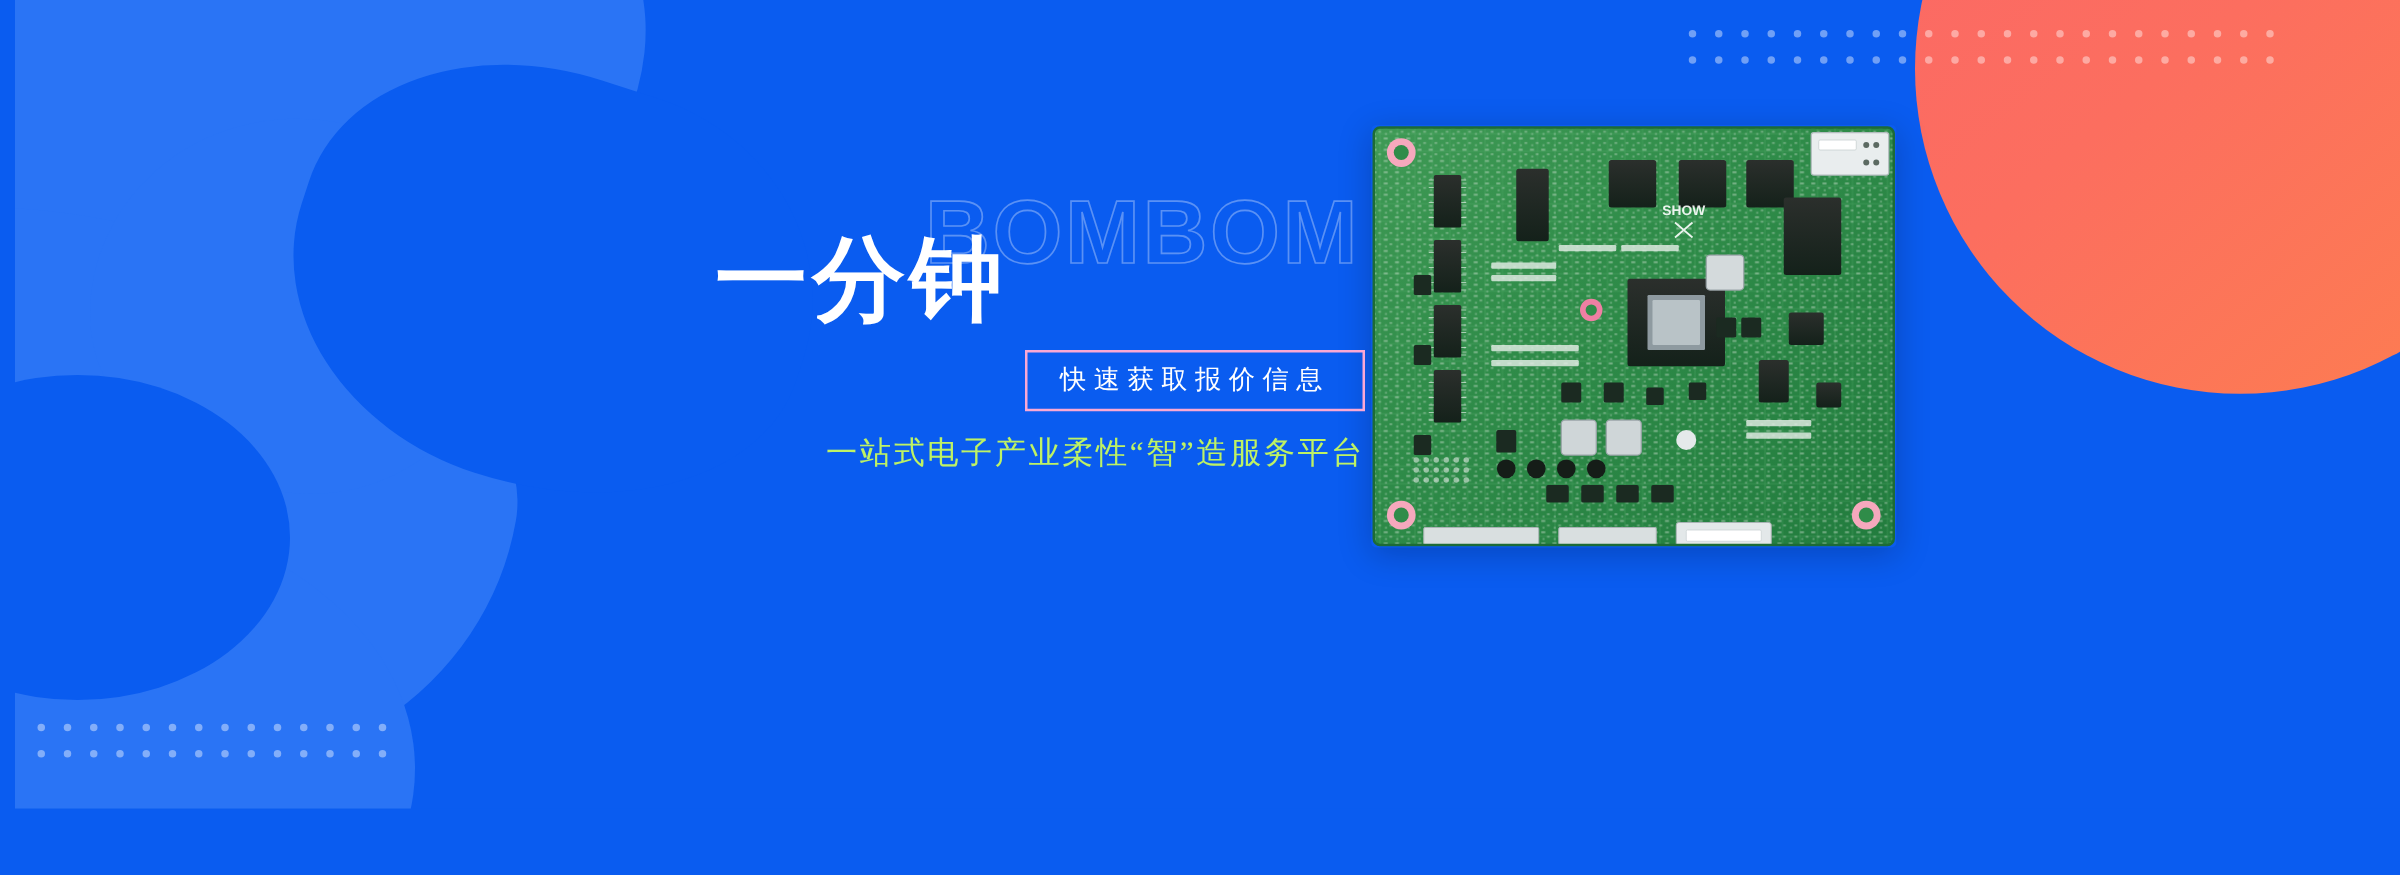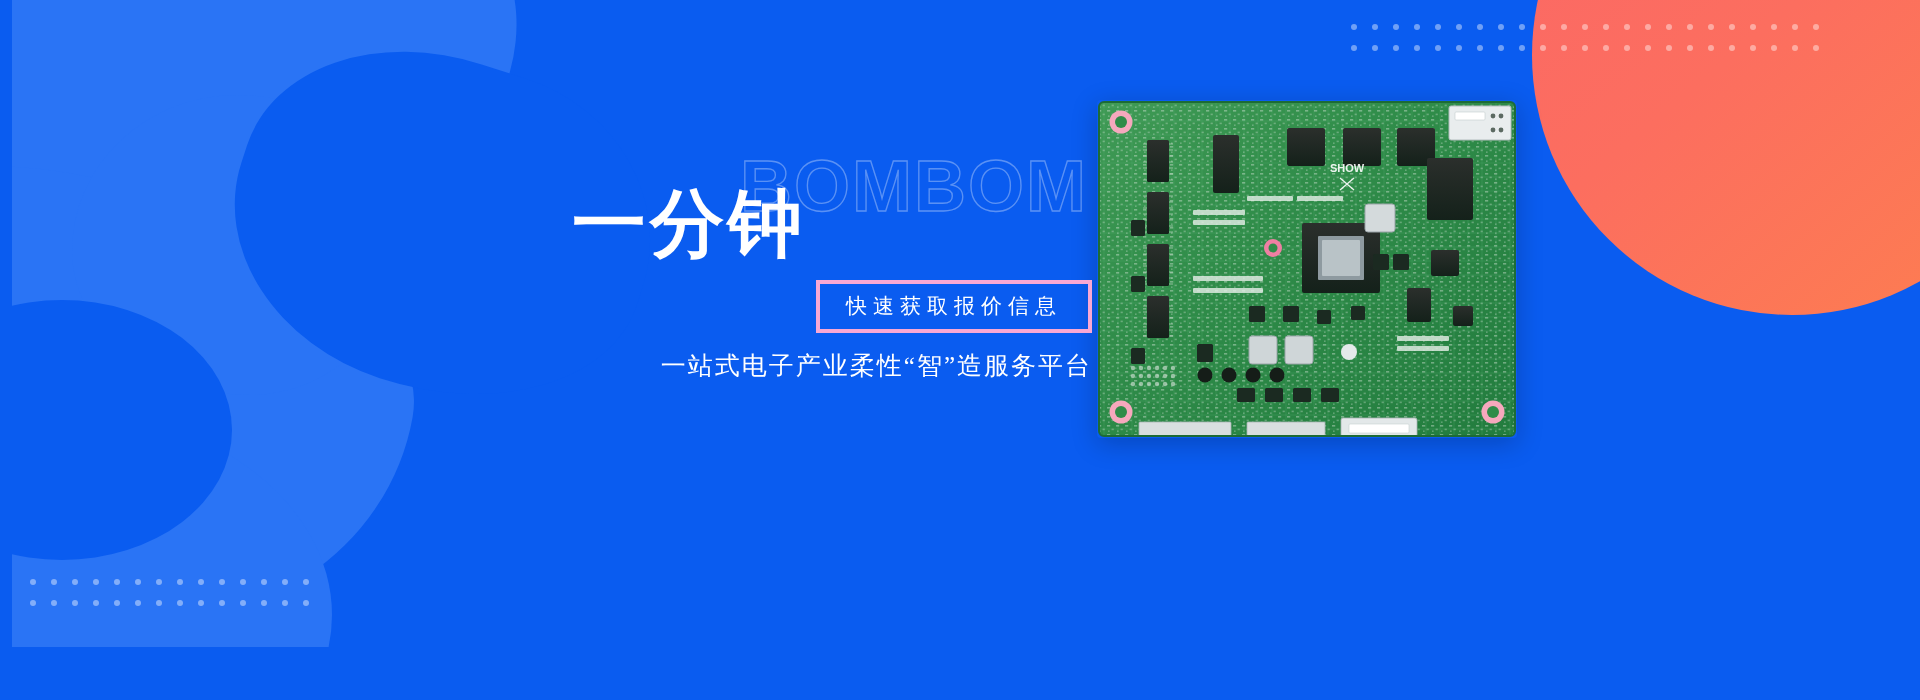--- a/index.html
+++ b/index.html
@@ -107,32 +107,32 @@
     text-align:left;
     white-space:nowrap;
     position:relative;
     z-index:2;
   }
   .headline .l2{display:block;letter-spacing:3px;}
   .cta{
     display:inline-block;
     margin-top:18px;
     padding:8px 26px 9px;
-    border:4px solid #f9a8d4;
+    border:2px solid #f9a8d4;
     color:#ffffff;
     font-size:21px;
     letter-spacing:6px;
     line-height:1.3;
     background:transparent;
     cursor:pointer;
     font-family:"Liberation Sans","DejaVu Sans",sans-serif;
   }
   .tagline{
     margin:16px 0 0 0;
-    color:#ffffff;
+    color:#bef264;
     font-size:25px;
     letter-spacing:2px;
     font-family:"Liberation Serif","DejaVu Serif",serif;
     white-space:nowrap;
     text-align:right;
   }
 
   
   .pcb-wrap{
     position:absolute;

